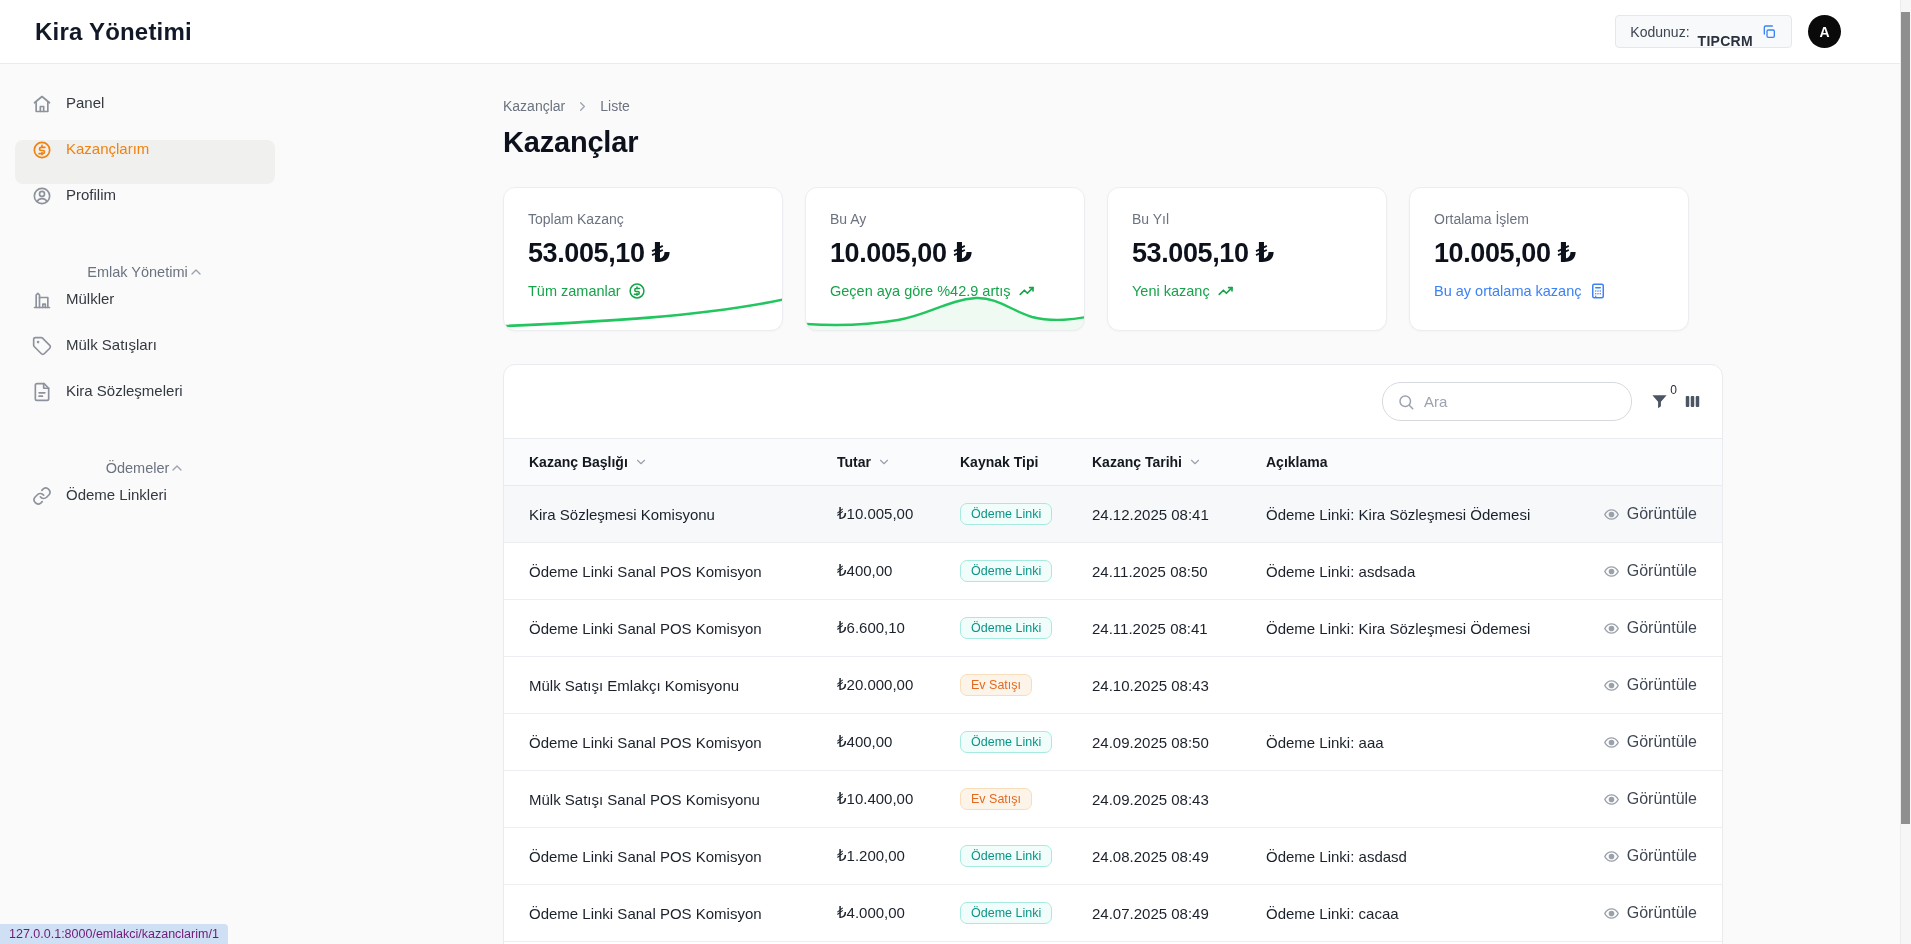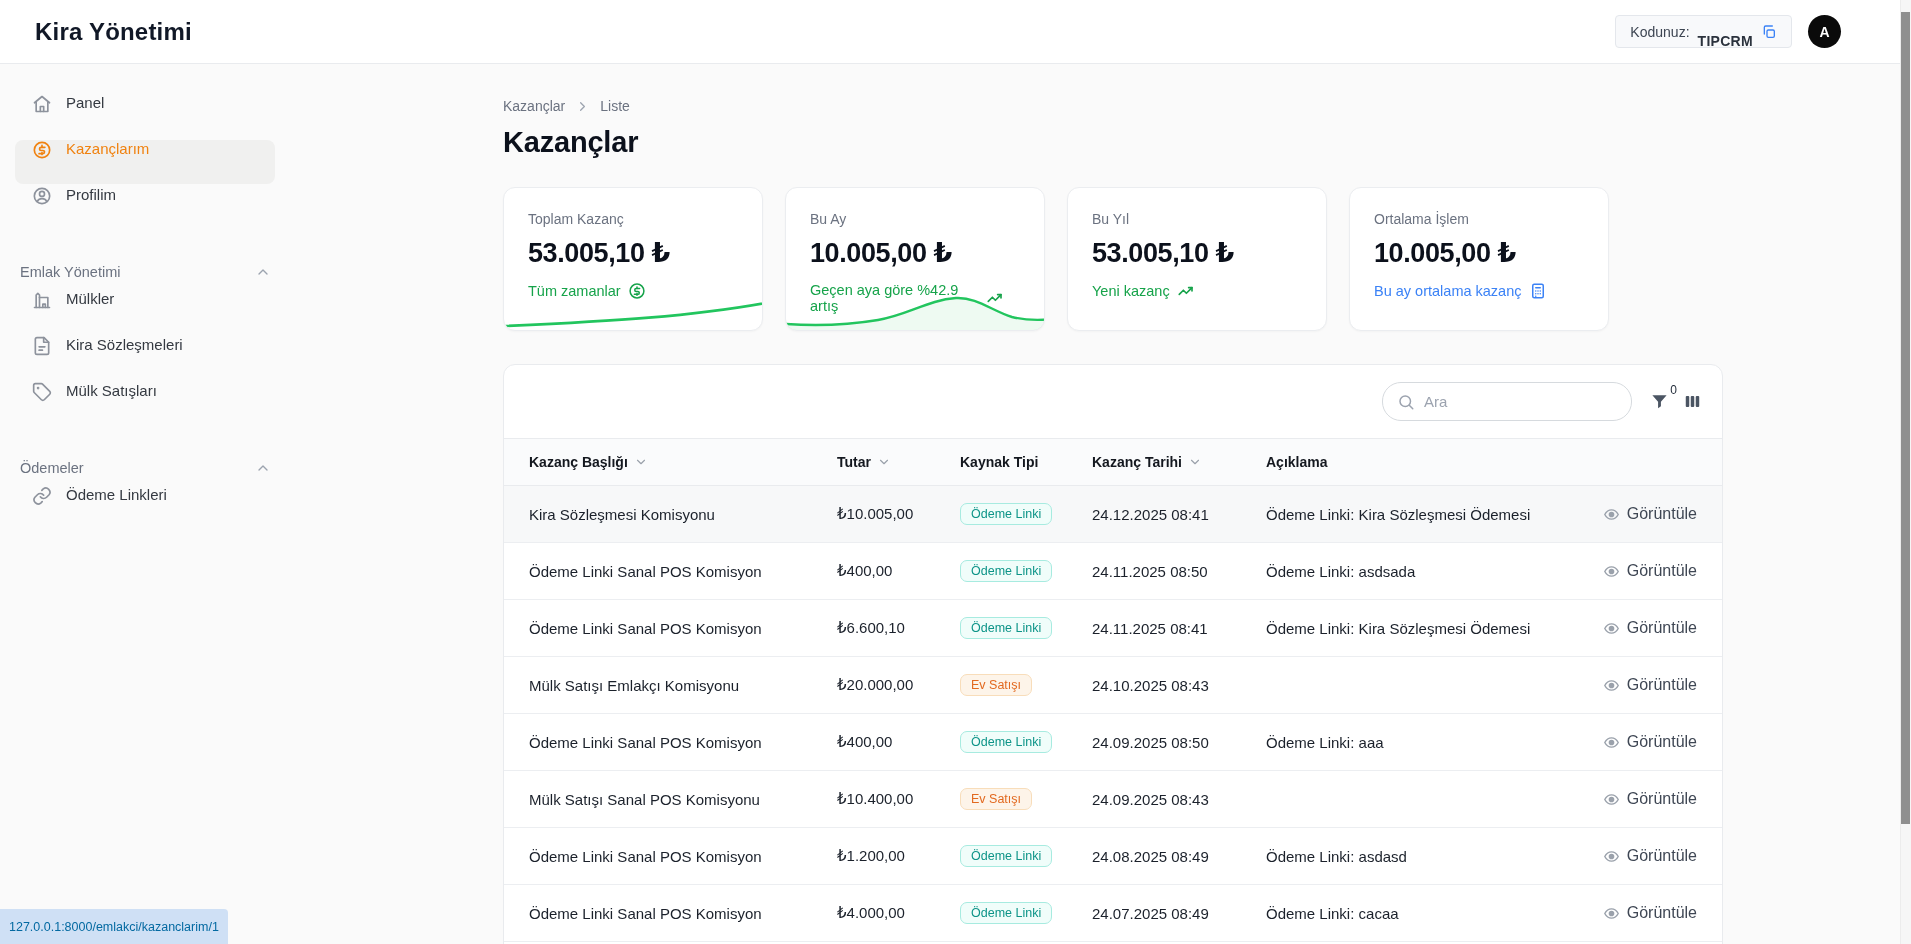--- a/index.html
+++ b/index.html
@@ -32,35 +32,35 @@
   .shell { display:flex; height:880px; }
   .sidebar { width:290px; flex:none; padding-top:30px; }
   .side-item {
     display:flex; align-items:flex-start; gap:14px; height:44px; margin:0 15px 2px 15px;
     padding:0 17px; border-radius:8px; cursor:pointer; font-size:15px; font-weight:500; color:#343941;
   }
   .side-item svg { color:#8d929c; flex:none; }
   .side-item.active { background:#f0f0ef; color:var(--accent-orange,#f08210); }
   .side-item.active svg { color:var(--accent-orange,#f08210); }
   .side-section {
-    display:flex; align-items:center; justify-content:space-between;
+    display:flex; align-items:center; justify-content:center;
     margin:34px 19px 10px 20px; font-size:14.5px; color:#6b7280; cursor:pointer;
   }
   .side-section svg { color:#9ca3af; }
   
   .main { flex:1; padding-top:34px; }
   .content { width:1220px; margin-left:213px; }
   .breadcrumb { display:flex; align-items:center; gap:10px; font-size:14px; color:#6b7280; }
   .breadcrumb .crumb { cursor:pointer; }
   .breadcrumb svg { color:#9ca3af; }
   .page-title { font-size:29px; font-weight:700; margin-top:12px; color:#0c111c; letter-spacing:-.2px; }
   
   .cards { display:flex; gap:22px; margin-top:28px; }
   .card {
-    position:relative; width:260px; height:144px; background:#fff;
+    position:relative; width:280px; height:144px; background:#fff;
     border:1px solid #ebedf0; border-radius:12px; padding:23px 40px 0 24px;
     overflow:hidden; box-shadow:0 1px 2px rgba(16,24,40,.03);
   }
   .card .c-label { font-size:14px; color:#6b7280; }
   .card .c-value { font-size:27px; font-weight:700; margin-top:10px; color:#0c111c; letter-spacing:-.4px; }
   .card .c-sub { display:flex; align-items:center; gap:7px; font-size:14.5px; margin-top:13px; }
   .card .c-sub.green { color:var(--green,#16a34a); }
   .card .c-sub.blue { color:var(--blue,#3b82f6); }
   .card .spark { position:absolute; left:0; right:0; bottom:-1px; height:42px; pointer-events:none; }
   
@@ -97,23 +97,23 @@
   .cell-desc, .cell-title { white-space:nowrap; overflow:hidden; }
   .badge {
     display:inline-block; font-size:12.5px; padding:4px 10px; border-radius:7px; line-height:1;
   }
   .badge.payment { color:var(--teal,#0d9488); background:#f0fdfa; border:1px solid #a7ebe0; }
   .badge.sale { color:var(--orange,#e2691f); background:#fdf4e9; border:1px solid #f8ddba; }
   .cell-action { display:flex; align-items:center; justify-content:flex-end; gap:7px; color:#3f4754; font-size:16px; cursor:pointer; }
   .cell-action svg { color:#9aa1ab; }
   
   .statusbar {
-    position:absolute; left:0; bottom:0; height:35px; padding:0 9px;
+    position:absolute; left:0; bottom:0; height:20px; padding:0 9px;
     background:#cfe0f5; border-top-right-radius:4px; display:flex; align-items:center;
-    font-size:12.5px; color:#0369a1; z-index:5;
+    font-size:12.5px; color:#701a75; z-index:5;
   }
   .scrollbar {
     position:absolute; top:0; right:0; width:11px; height:944px; background:#f6f6f6;
     border-left:1px solid #ececec; z-index:6;
   }
   .scroll-thumb { position:absolute; top:12px; right:1px; width:9px; height:812px; background:#8f8f8f; cursor:grab; }
 </style>
 </head>
 <body>
 
@@ -183,35 +183,35 @@
             <path d="M5 21V6l2-2 2 2v15"></path>
             <path d="M9 9h10v12"></path>
             <path d="M13 21v-4h3v4"></path>
           </svg>
         </span>
     <span>Mülkler</span>
       </div>
       <div class="side-item">
         <span style="display:flex">
           <svg width="20" height="20" viewBox="0 0 24 24" fill="none" stroke="currentColor" stroke-width="2" stroke-linecap="round" stroke-linejoin="round">
+            <path d="M12.6 2.6 A2 2 0 0 0 11.2 2 H4 a2 2 0 0 0 -2 2 v7.2 a2 2 0 0 0 .6 1.4 l8.7 8.7 a2.4 2.4 0 0 0 3.4 0 l6.6 -6.6 a2.4 2.4 0 0 0 0 -3.4 Z"></path>
+            <circle cx="7.3" cy="7.3" r=".6" fill="currentColor"></circle>
+          </svg>
+        </span>
+    <span>Mülk Satışları</span>
+      </div>
+      <div class="side-item">
+        <span style="display:flex">
+          <svg width="20" height="20" viewBox="0 0 24 24" fill="none" stroke="currentColor" stroke-width="2" stroke-linecap="round" stroke-linejoin="round">
             <path d="M14.5 2H6a2 2 0 0 0-2 2v16a2 2 0 0 0 2 2h12a2 2 0 0 0 2-2V7.5Z"></path>
             <path d="M14 2v5.5h6"></path>
             <path d="M8.5 13h7M8.5 17h4"></path>
           </svg>
         </span>
     <span>Kira Sözleşmeleri</span>
-      </div>
-      <div class="side-item">
-        <span style="display:flex">
-          <svg width="20" height="20" viewBox="0 0 24 24" fill="none" stroke="currentColor" stroke-width="2" stroke-linecap="round" stroke-linejoin="round">
-            <path d="M12.6 2.6 A2 2 0 0 0 11.2 2 H4 a2 2 0 0 0 -2 2 v7.2 a2 2 0 0 0 .6 1.4 l8.7 8.7 a2.4 2.4 0 0 0 3.4 0 l6.6 -6.6 a2.4 2.4 0 0 0 0 -3.4 Z"></path>
-            <circle cx="7.3" cy="7.3" r=".6" fill="currentColor"></circle>
-          </svg>
-        </span>
-    <span>Mülk Satışları</span>
       </div>
       <div class="side-section">
         <span>Ödemeler</span>
     <span style="display:flex">
           <svg width="16" height="16" viewBox="0 0 24 24" fill="none" stroke="currentColor" stroke-width="2" stroke-linecap="round" stroke-linejoin="round">
             <path d="m6 15 6-6 6 6"></path>
           </svg>
         </span>
       </div>
       <div class="side-item">

